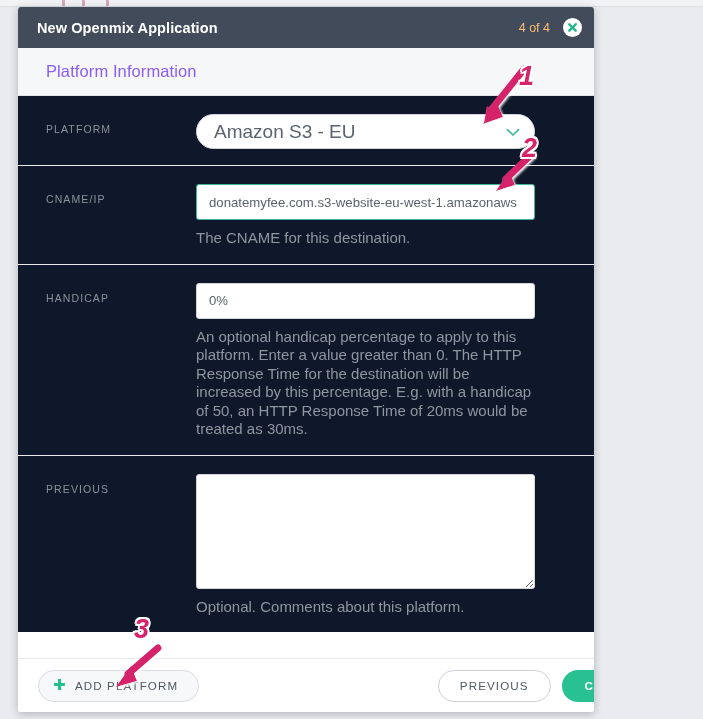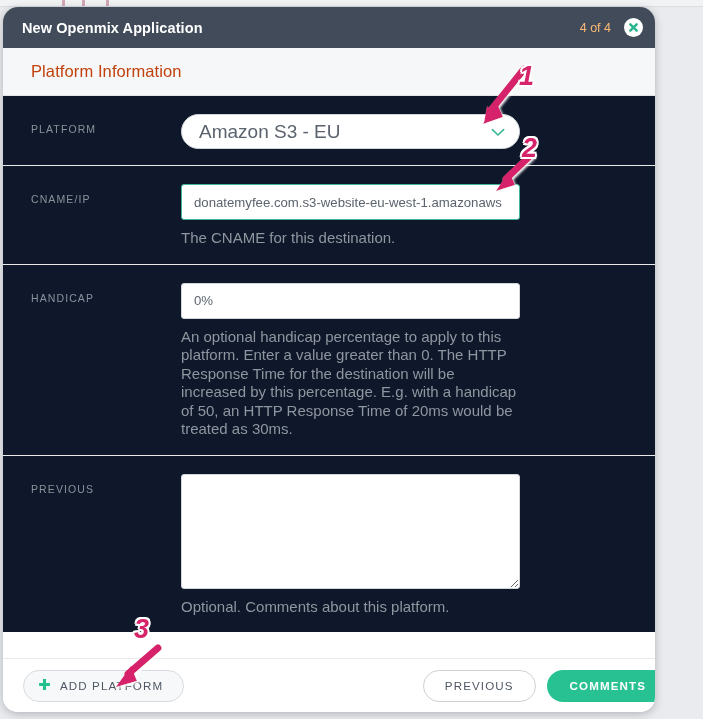--- a/index.html
+++ b/index.html
@@ -24,24 +24,24 @@
     background: #f2f3f5;
     border-bottom: 1px solid #dcdee2;
   }
   .bleed-tick {
     position: absolute; top: 0; width: 3px; height: 6px;
     background: #c98fa4; opacity: .75;
   }
 
   .modal {
     position: absolute;
-    left: 3px; top: 7px;
-    width: 652px; height: 705px;
-    background: #ffffff;
-    border-radius: 15px;
+    left: 18px; top: 7px;
+    width: 576px; height: 705px;
+    background: #ffffff;
+    border-radius: 3px;
     box-shadow: 0 2px 9px rgba(30,36,48,.28);
     overflow: hidden;
   }
 
   
   .modal-header {
     position: relative;
     height: 41px;
     background: #414b5a;
     display: flex;
@@ -81,21 +81,21 @@
 
   .section-title-bar {
     height: 48px;
     background: #f6f7f8;
     border-bottom: 1px solid #e2e4e7;
     display: flex; align-items: center;
     padding-left: 28px;
   }
   .section-title {
     font-size: 16.5px;
-    color: #c2410c;
+    color: #8b5cf6;
     letter-spacing: .1px;
   }
 
   .field-row {
     display: flex;
     border-bottom: 1px solid #e7e9eb;
     padding: 18px 0 16px 0;
     background: #0f172a;
     position: relative;
   }

